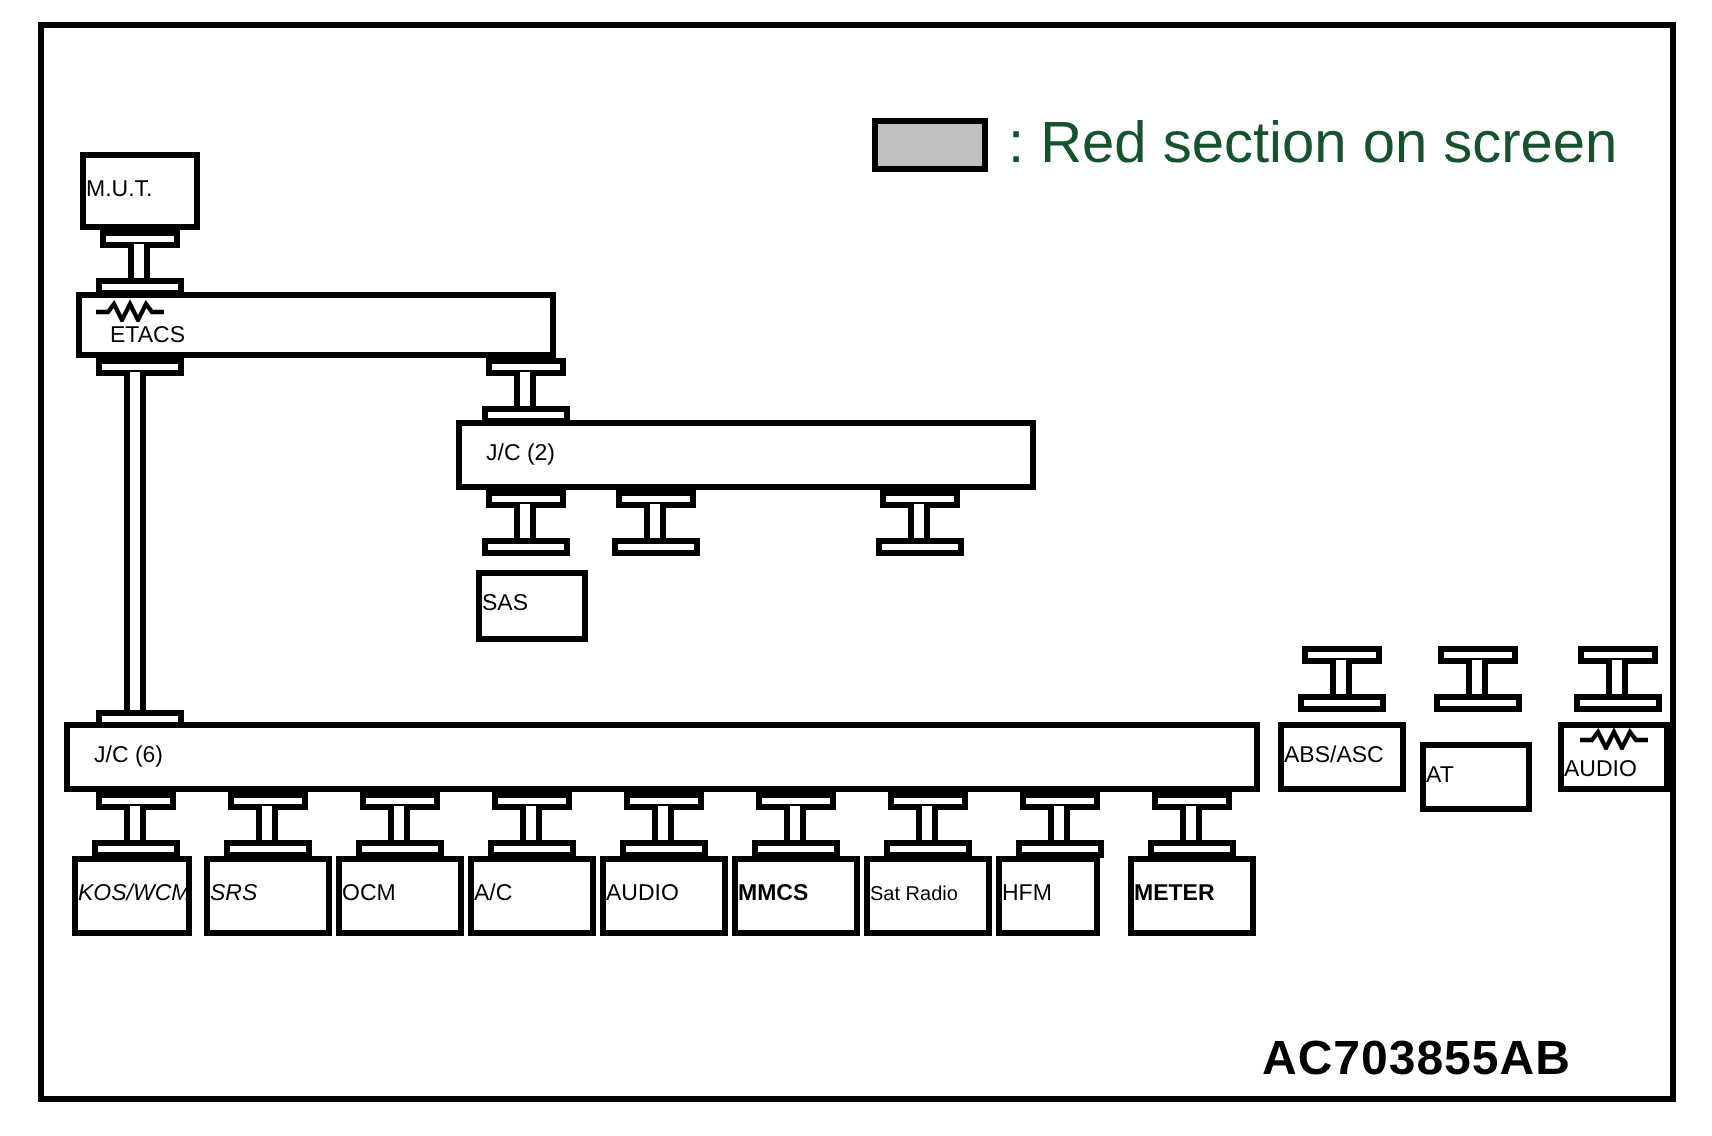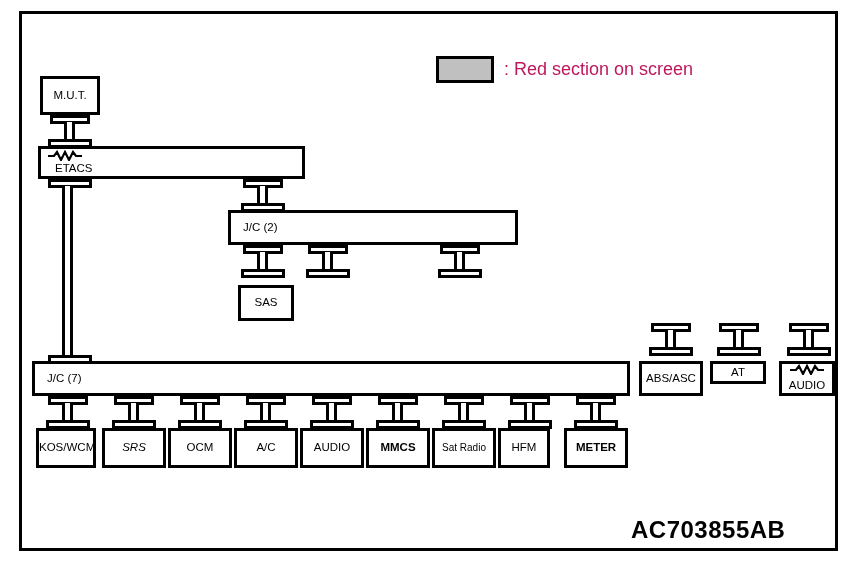--- a/index.html
+++ b/index.html
@@ -8,21 +8,21 @@
   #stage{position:relative;width:856px;height:568px;background:#fff;}
 
   
   .frame{position:absolute;left:19px;top:11px;width:819px;height:540px;
          border:3px solid #000;box-sizing:border-box;}
 
   
   .box{position:absolute;box-sizing:border-box;border:3px solid #000;
        background:#fff;display:flex;align-items:center;}
   .box > .lbl{font-size:11.5px;color:#000;white-space:nowrap;line-height:1;}
-  .box.center > .lbl{width:100%;text-align:center;}
+  .box.center > .lbl{width:100%;text-align:left;}
   .box.left > .lbl{padding-left:12px;}
 
   
   .bar .lbl{padding-left:14px;}
 
   
   .conn{position:absolute;}
   .tab{position:absolute;box-sizing:border-box;border:3px solid #000;
        background:#fff;height:9px;}
   .wire{position:absolute;box-sizing:border-box;
@@ -35,21 +35,21 @@
        background:#fff;}
 
   
   .res{position:absolute;width:34px;height:11px;}
   .res svg{display:block;}
 
   
   .legend{position:absolute;display:flex;align-items:center;}
   .legend-swatch{width:58px;height:27px;border:3px solid #000;
                  box-sizing:border-box;}
-  .legend-text{font-size:18px;color:#be185d;margin-left:10px;white-space:nowrap;}
+  .legend-text{font-size:29px;color:#14532d;margin-left:10px;white-space:nowrap;}
 
   
   .code{position:absolute;font-size:24px;font-weight:bold;color:#000;
         letter-spacing:.5px;white-space:nowrap;}
 </style>
 </head>
 <body>
 
 <div id="stage">
 
@@ -63,21 +63,21 @@
   <div class="box center" style="left:40px;top:76px;width:60px;height:39px;">
     <span class="lbl">M.U.T.</span>
   </div>
 
   <div class="conn">
     <div class="tab" style="left:50px;top:115px;width:40px;"></div>
     <div class="wire" style="left:64px;top:122px;height:17px;"></div>
     <div class="tab" style="left:48px;top:139px;width:44px;"></div>
   </div>
 
-  <div class="box bar left" style="left:38px;top:146px;width:267px;height:33px;">
+  <div class="box bar left" style="left:38px;top:146px;width:240px;height:33px;">
     <span class="lbl" style="padding-left:14px;padding-top:13px;">ETACS</span>
   </div>
   <div class="res" style="left:48px;top:150px;">
     <svg width="34" height="11" viewBox="0 0 34 11">
       <polyline points="1,6 6,6 9,2 13,10 17,2 21,10 25,2 28,6 33,6" fill="none" stroke="#000" stroke-width="2.2" stroke-linejoin="miter" stroke-linecap="square"></polyline>
     </svg>
   </div>
 
   <div class="conn">
     <div class="tab" style="left:243px;top:179px;width:40px;"></div>
@@ -126,41 +126,41 @@
   </div>
   <div class="conn">
     <div class="tab" style="left:789px;top:323px;width:40px;"></div>
     <div class="wire" style="left:803px;top:330px;height:17px;"></div>
     <div class="tab" style="left:787px;top:347px;width:44px;"></div>
   </div>
 
   <div class="box center" style="left:639px;top:361px;width:64px;height:35px;">
     <span class="lbl">ABS/ASC</span>
   </div>
-  <div class="box center" style="left:710px;top:361px;width:56px;height:23px;">
+  <div class="box center" style="left:710px;top:371px;width:56px;height:35px;">
     <span class="lbl">AT</span>
   </div>
   <div class="box center" style="left:779px;top:361px;width:56px;height:35px;">
     <span class="lbl" style="padding-top:14px;">AUDIO</span>
   </div>
   <div class="res" style="left:790px;top:364px;">
     <svg width="34" height="11" viewBox="0 0 34 11">
       <polyline points="1,6 6,6 9,2 13,10 17,2 21,10 25,2 28,6 33,6" fill="none" stroke="#000" stroke-width="2.2" stroke-linejoin="miter" stroke-linecap="square"></polyline>
     </svg>
   </div>
 
   <div class="box bar left" style="left:32px;top:361px;width:598px;height:35px;">
-    <span class="lbl">J/C (7)</span>
+    <span class="lbl">J/C (6)</span>
   </div>
 
   <div id="bus-row">
       <div class="tab" style="left: 48px; top: 396px; width: 40px;"></div>
       <div class="wire" style="left: 62px; top: 403px; height: 17px;"></div>
       <div class="tab" style="left: 46px; top: 420px; width: 44px;"></div>
-      <div class="box center" style="left: 36px; top: 428px; width: 60px; height: 40px;">
+      <div class="box center" style="left: 36px; top: 428px; width: 60px; height: 40px; font-style: italic;">
         <span class="lbl">KOS/WCM</span>
       </div>
       <div class="tab" style="left: 114px; top: 396px; width: 40px;"></div>
       <div class="wire" style="left: 128px; top: 403px; height: 17px;"></div>
       <div class="tab" style="left: 112px; top: 420px; width: 44px;"></div>
       <div class="box center" style="left: 102px; top: 428px; width: 64px; height: 40px; font-style: italic;">
         <span class="lbl">SRS</span>
       </div>
       <div class="tab" style="left: 180px; top: 396px; width: 40px;"></div>
       <div class="wire" style="left: 194px; top: 403px; height: 17px;"></div>

